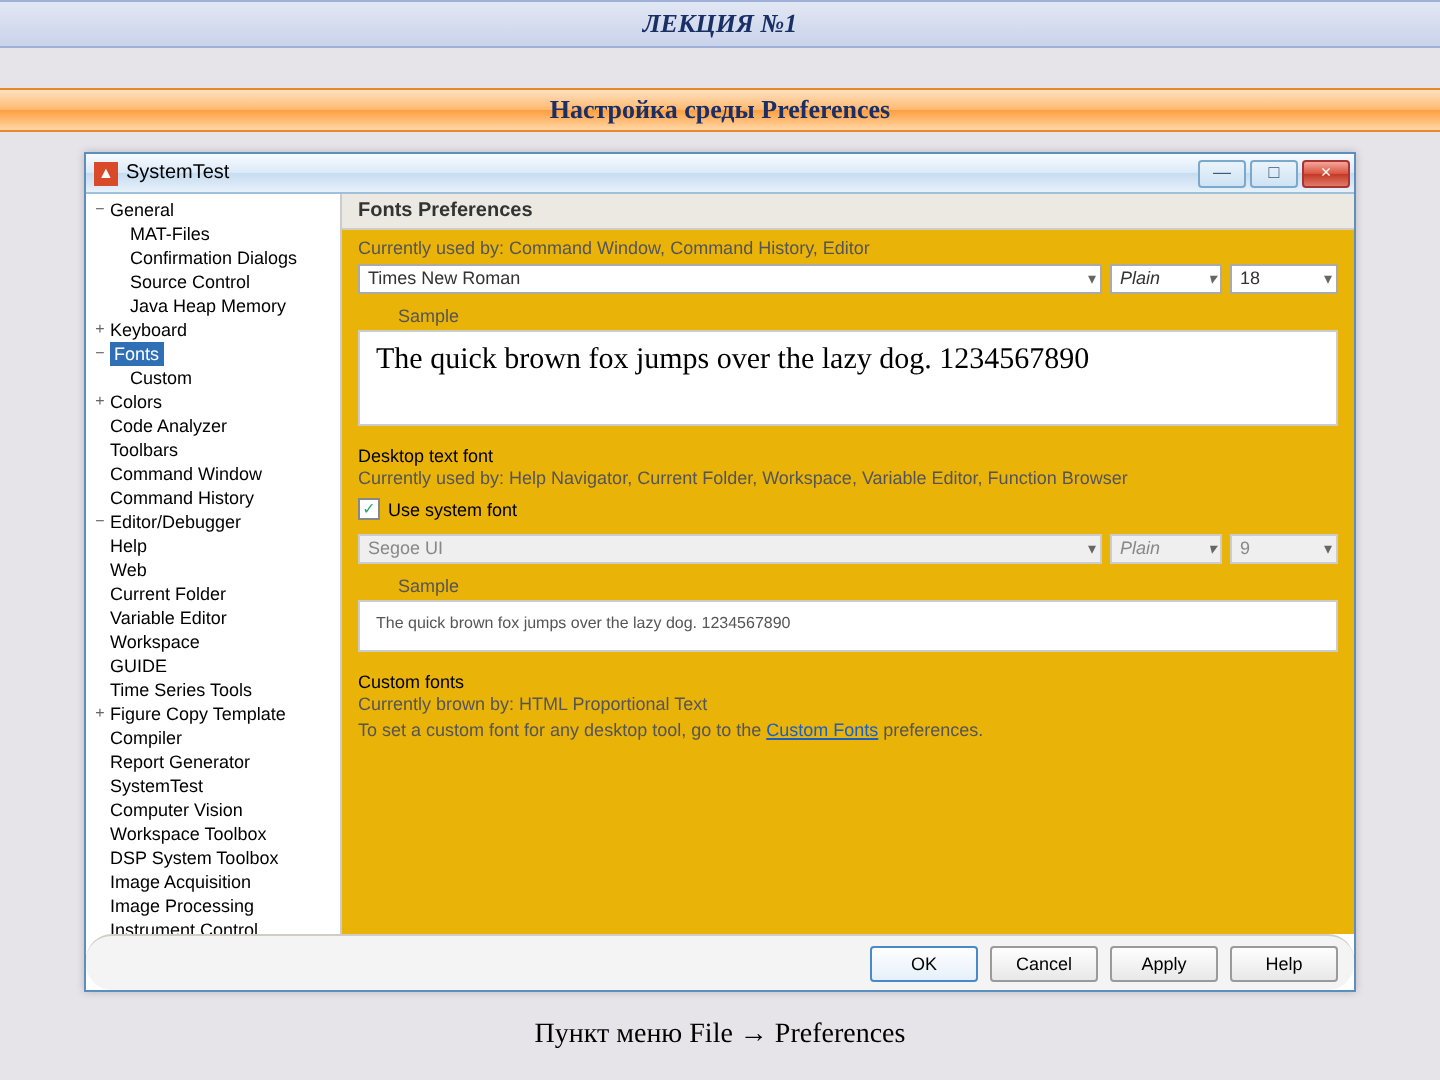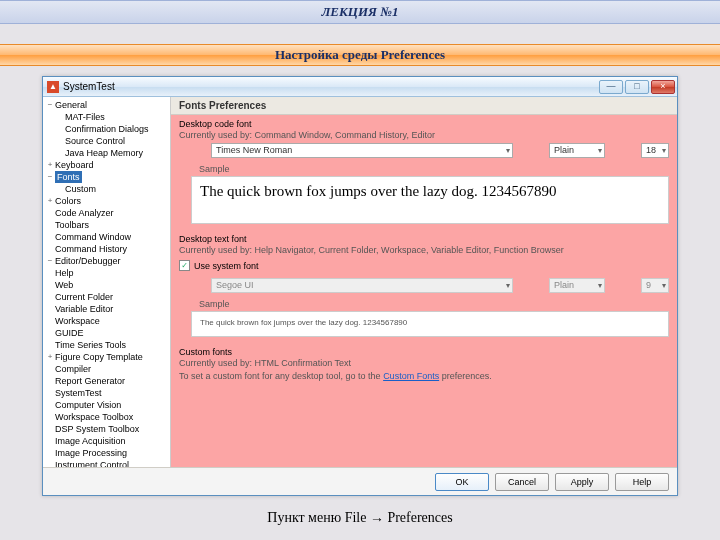--- a/index.html
+++ b/index.html
@@ -125,21 +125,21 @@
   .tree-row.d1 .label { padding-left: 0px; }
   .tree-row.d2 .label { padding-left: 10px; }
   .tree-row.sel .label {
     background: #2f6fb5;
     color: #fff;
     padding: 0 2px;
   }
   
   .pane {
     flex: 1;
-    background: #fca5a5;
+    background: #eab308;
     display: flex;
     flex-direction: column;
     overflow: hidden;
     justify-content: center;
   }
   .pane-title {
     background: #ece9e2;
     border-bottom: 1px solid #d0cdc6;
     padding: 3px 8px;
     font-weight: bold;
@@ -159,40 +159,39 @@
     margin-bottom: 2px;
   }
   .combo {
     background: #fff;
     border: 1px solid #aaa;
     height: 15px;
     line-height: 13px;
     padding: 0 14px 0 4px;
     position: relative;
     font-size: 9px;
-    margin-left: 32px;
   }
   .combo.dis { background: #efefef; color: #888; border-color: #ccc; }
   .combo::after {
     content: "▾";
     position: absolute;
     right: 2px; top: 0;
     font-size: 8px;
     color: #666;
   }
   .combo.name { flex: 1; }
-  .combo.style { width: 56px; }
-  .combo.size { width: 28px; }
+  .combo.style { width: 56px; font-style: italic; }
+  .combo.size { width: 54px; }
   .sample-label {
     font-size: 9px; color: #555;
     padding: 2px 8px 0 8px;
     margin-left: 20px;
   }
   .sample-box {
-    margin: 2px 8px 6px 20px;
+    margin: 2px 8px 6px 8px;
     background: #fff;
     border: 1px solid #ccc;
     padding: 6px 8px;
   }
   .sample1 {
     font-family: "Times New Roman", serif;
     font-size: 15px;
     color: #000;
     height: 48px;
   }
@@ -221,20 +220,21 @@
   .pane-fill { flex: 1; }
   .btnbar {
     height: 28px;
     border-top: 1px solid #d0cdc6;
     background: #f4f4f4;
     display: flex;
     justify-content: flex-end;
     align-items: center;
     gap: 6px;
     padding: 0 8px;
+    border-radius: 13px;
   }
   .btn {
     min-width: 54px;
     height: 18px;
     border: 1px solid #9a9a9a;
     background: linear-gradient(#fefefe, #e8e8e8);
     border-radius: 2px;
     font-size: 9px;
     text-align: center;
     line-height: 16px;
@@ -386,21 +386,20 @@
         <div class="tree-row d1">
           <span class="tw"></span>
           <span class="label">Instrument Control</span>
         </div>
       </div>
 
     <div class="pane">
       <div class="pane-title">Fonts Preferences</div>
 
       <div class="section">
-        <div class="sec-head">Desktop code font</div>
         <div class="sec-sub">Currently used by: Command Window, Command History, Editor</div>
         <div class="font-row">
           <div class="combo name">Times New Roman</div>
           <div class="combo style">Plain</div>
           <div class="combo size">18</div>
         </div>
       </div>
       <div class="sample-label">Sample</div>
       <div class="sample-box sample1">The quick brown fox jumps over the lazy dog.  1234567890</div>
 
@@ -417,21 +416,21 @@
           <div class="combo name dis">Segoe UI</div>
           <div class="combo style dis">Plain</div>
           <div class="combo size dis">9</div>
         </div>
       </div>
       <div class="sample-label">Sample</div>
       <div class="sample-box sample2">The quick brown fox jumps over the lazy dog.  1234567890</div>
 
       <div class="section">
         <div class="sec-head">Custom fonts</div>
-        <div class="sec-sub">Currently used by: HTML Confirmation Text</div>
+        <div class="sec-sub">Currently brown by: HTML Proportional Text</div>
         <div class="sec-sub">
           <span>To set a custom font for any desktop tool, go to the </span><span class="link">Custom Fonts</span><span> preferences.</span>
         </div>
       </div>
 
       <div class="pane-fill"></div>
     </div>
   </div>
 
   <div class="btnbar">

